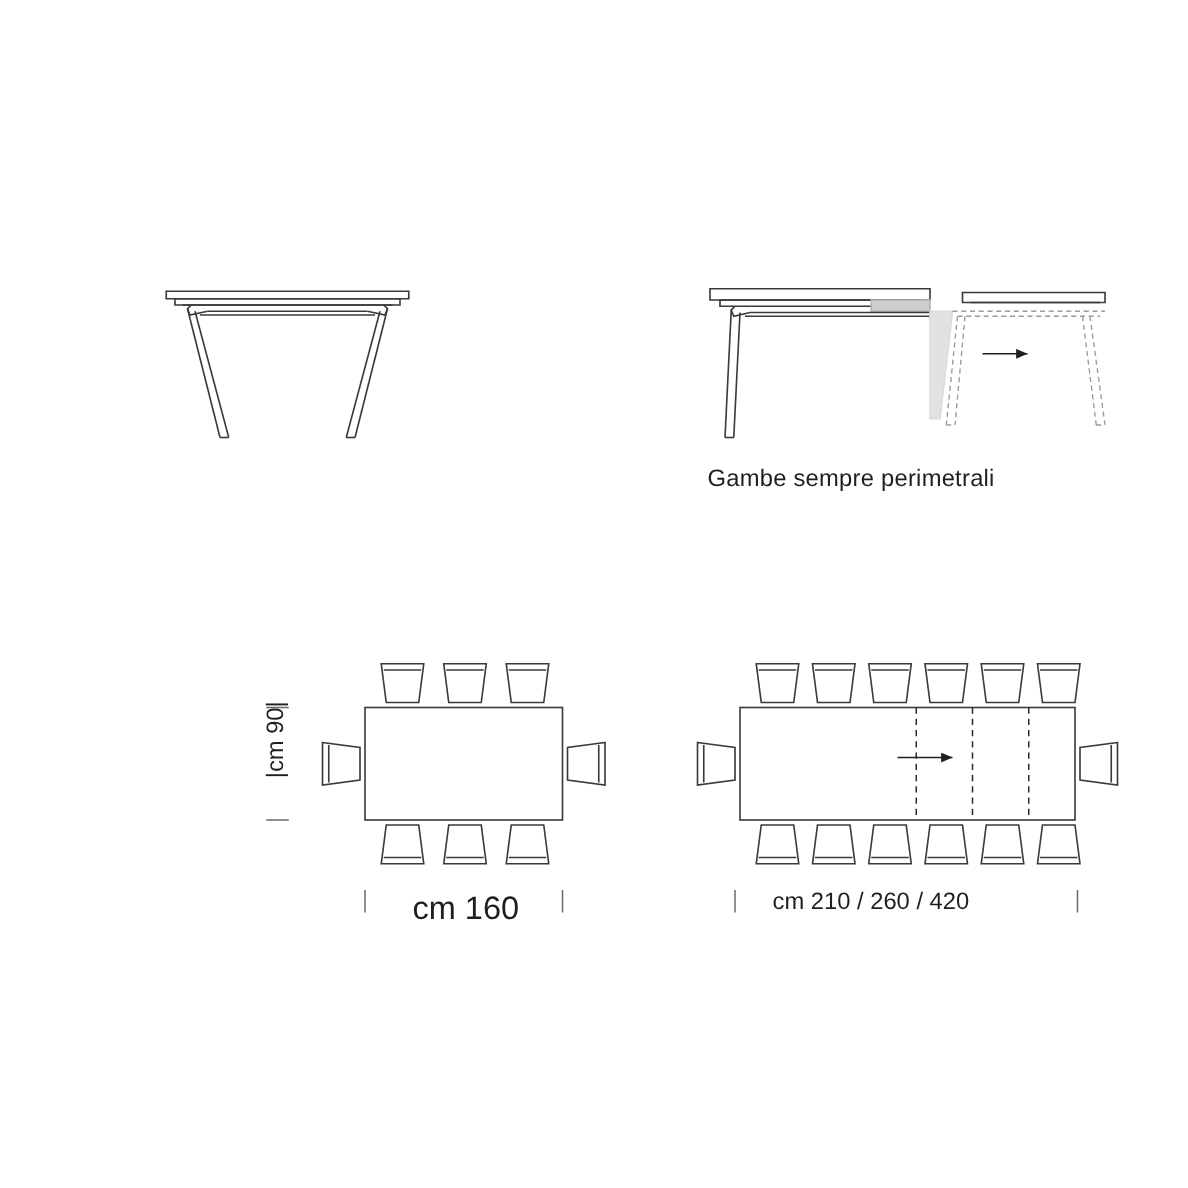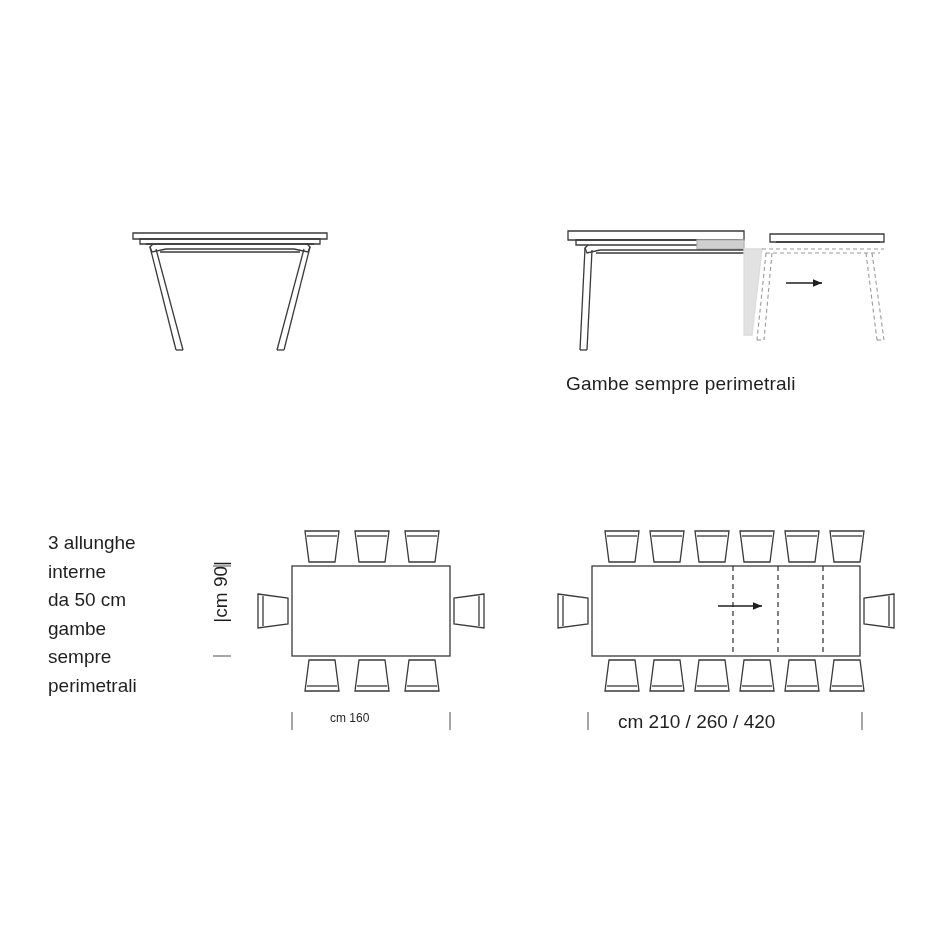--- a/index.html
+++ b/index.html
@@ -55,21 +55,21 @@
   }
   #depth-label .rot {
     display: block;
     transform: rotate(-90deg) translate(-100%, 0);
     transform-origin: left top;
     white-space: pre;
   }
   #width-left-label {
     left: 330px;
     top: 711px;
-    font-size: 12px;
+    font-size: 26px;
   }
   #width-right-label {
     left: 618px;
     top: 711px;
     font-size: 19px;
   }
 </style>
 </head>
 <body>
 
@@ -261,26 +261,20 @@
 
       <g stroke="#6a6a6a" stroke-width="1.2">
         <path d="M588,712 L588,730"></path>
         <path d="M862,712 L862,730"></path>
       </g>
     </g>
   </svg>
 
   <div class="label" id="legs-note">Gambe sempre perimetrali</div>
 
-  <div class="label" id="extensions-note" style="white-space: pre-line;">3 allunghe
-interne
-da 50 cm
-gambe
-sempre
-perimetrali</div>
 
   <div class="label" id="depth-label"><span class="rot">|cm 90|</span></div>
 
   <div class="label" id="width-left-label">cm 160</div>
 
   <div class="label" id="width-right-label">cm 210 / 260 / 420</div>
 
 </div>
 
 </body></html>

